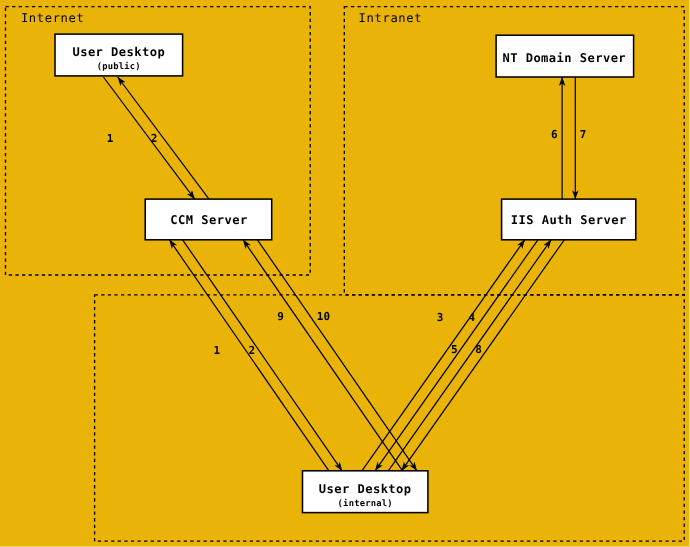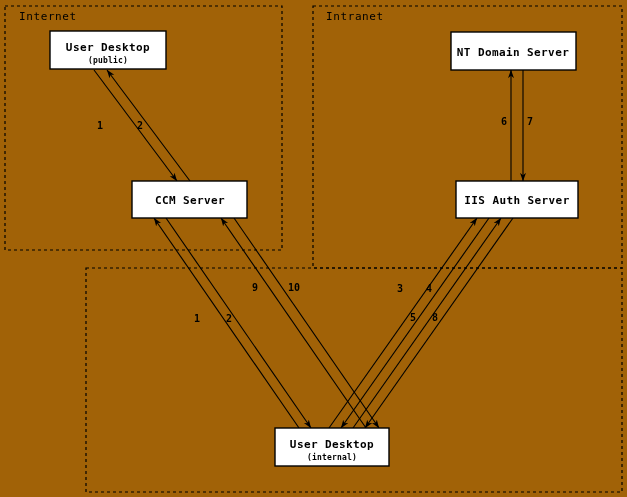--- a/index.html
+++ b/index.html
@@ -4,21 +4,21 @@
 <style>
   html, body {
     margin: 0;
     padding: 0;
     background: #ffffff;
   }
   #diagram-root {
     position: relative;
     width: 627px;
     height: 497px;
-    background: #a16207;
+    background: #eab308;
     font-family: "DejaVu Sans Mono", "Liberation Mono", monospace;
     overflow: hidden;
   }
   svg.canvas {
     position: absolute;
     left: 0;
     top: 0;
     width: 627px;
     height: 497px;
   }

